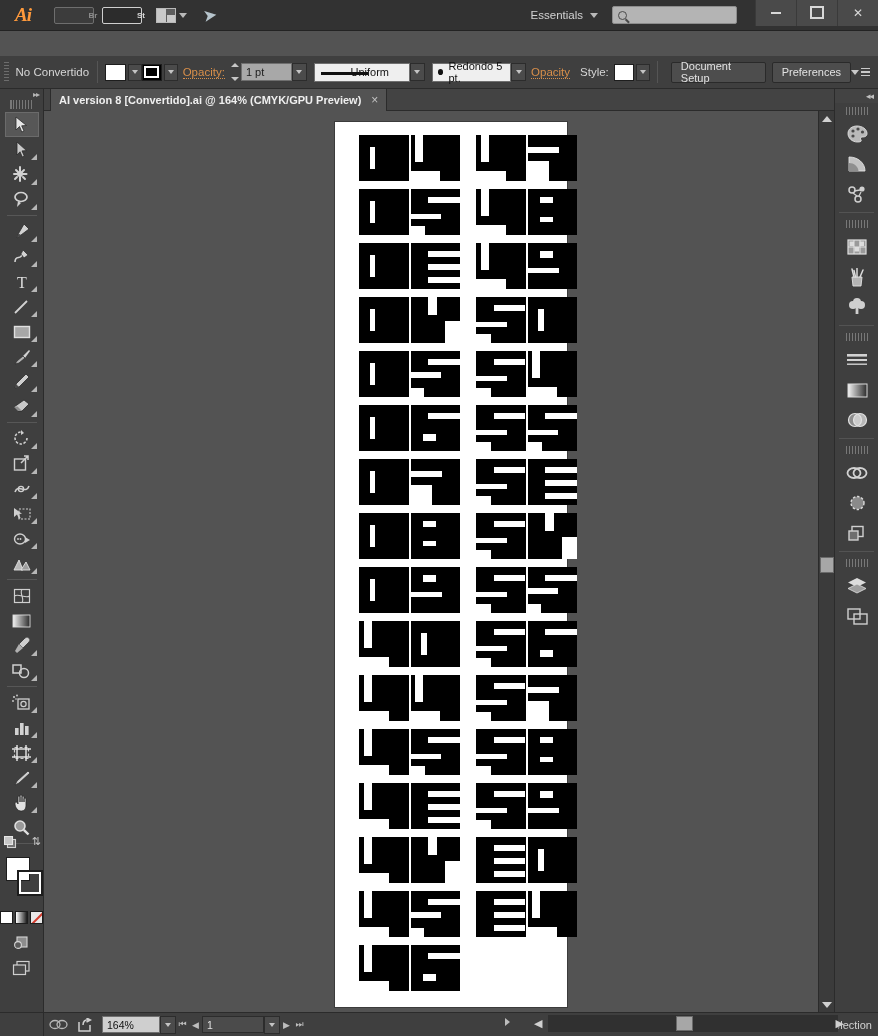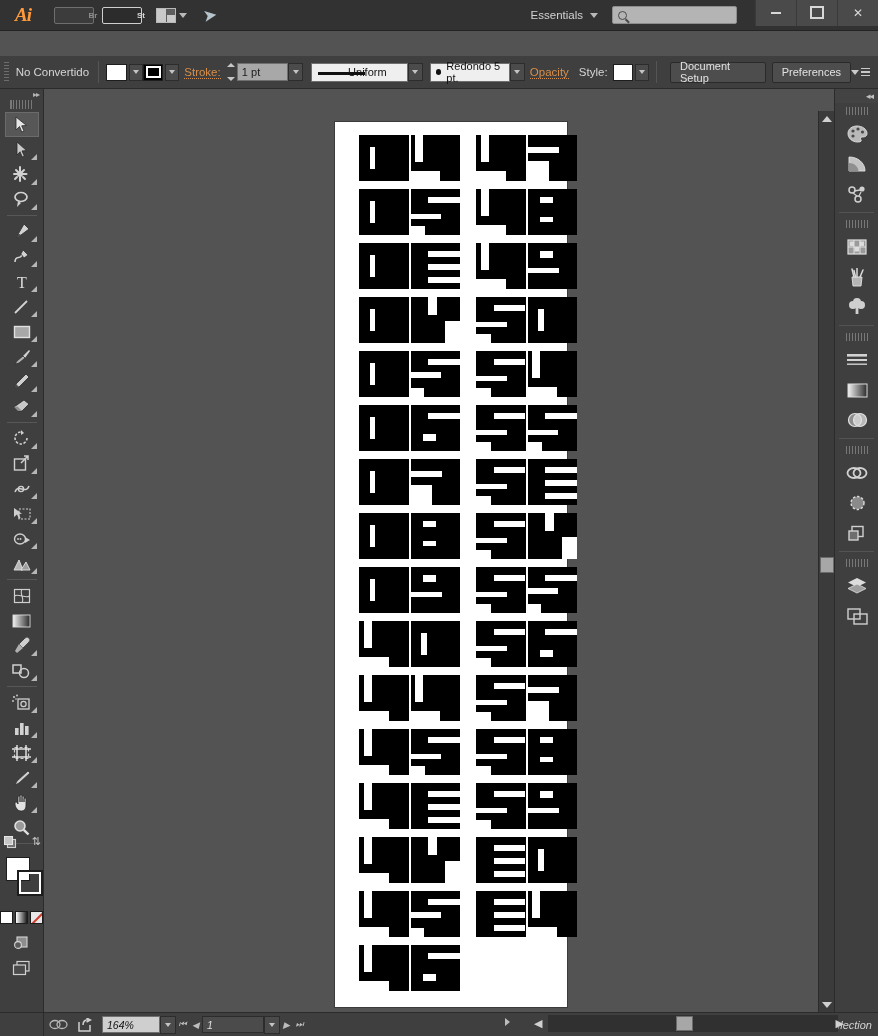--- a/index.html
+++ b/index.html
@@ -311,21 +311,20 @@
     width: 44px; height: 30px; display: flex; align-items: center; justify-content: center;
     color: #c9c9c9;
   }
   .dock-sep { height: 1px; background: #535353; margin: 3px 4px; }
 
   
   .statusbar {
     position: absolute; left: 0; top: 1012px; width: 878px; height: 24px;
     background: #3f3f3f; display: flex; align-items: center; gap: 0;
     border-top: 1px solid #2b2b2b;
-    font-style: italic;
   }
   .sb-left { width: 44px; height: 24px; background: #3f3f3f; border-right: 1px solid #2b2b2b;}
   .sb-ico {
     width: 22px; height: 16px; display: flex; align-items: center;
     justify-content: center; color: #c0c0c0; font-size: 11px; margin-left: 4px;
   }
   .zoomfield {
     width: 58px; height: 17px; background: #cfcfcf; border: 1px solid #6f6f6f;
     font-size: 10.5px; color: #111; display: flex; align-items: center;
     padding-left: 4px; margin-left: 6px;
@@ -394,21 +393,21 @@
 
 
   <div class="controlbar">
     <div class="grip"></div>
     <div class="no-sel">No Convertido</div>
     <div class="sep-v"></div>
     <div class="sw fill"></div>
     <div class="mini-dd"></div>
     <div class="sw strk"></div>
     <div class="mini-dd"></div>
-    <span class="lbl dotted">Stroke:</span>
+    <span class="lbl dotted">Opacity:</span>
     <div class="stepper">
         <i class="up"></i>
         <i class="dn"></i>
       </div>
     <div class="field w60">1 pt</div>
     <div class="dd-btn"></div>
     <div style="width:8px"></div>
     <div class="profile">Uniform</div>
     <div class="dd-btn"></div>
     <div style="width:8px"></div>
@@ -427,20 +426,26 @@
     <div class="panel-menu">
       <span class="pm-tri"></span>
       <span class="pm-lines">
           <span></span>
           <span></span>
           <span></span>
         </span>
     </div>
   </div>
 
+  <div class="tabbar">
+    <div class="doctab">
+      <span class="t">AI version 8 [Convertido].ai @ 164% (CMYK/GPU Preview)</span>
+      <span class="x">×</span>
+    </div>
+  </div>
 
   <div class="toolbar">
     <div class="tb-head">
       <span class="chev">▸▸</span>
     </div>
     <div class="tb-grip"></div>
     <div class="tools">
 
       <div class="tool active">
         <svg width="15" height="17" viewBox="0 0 15 17">

